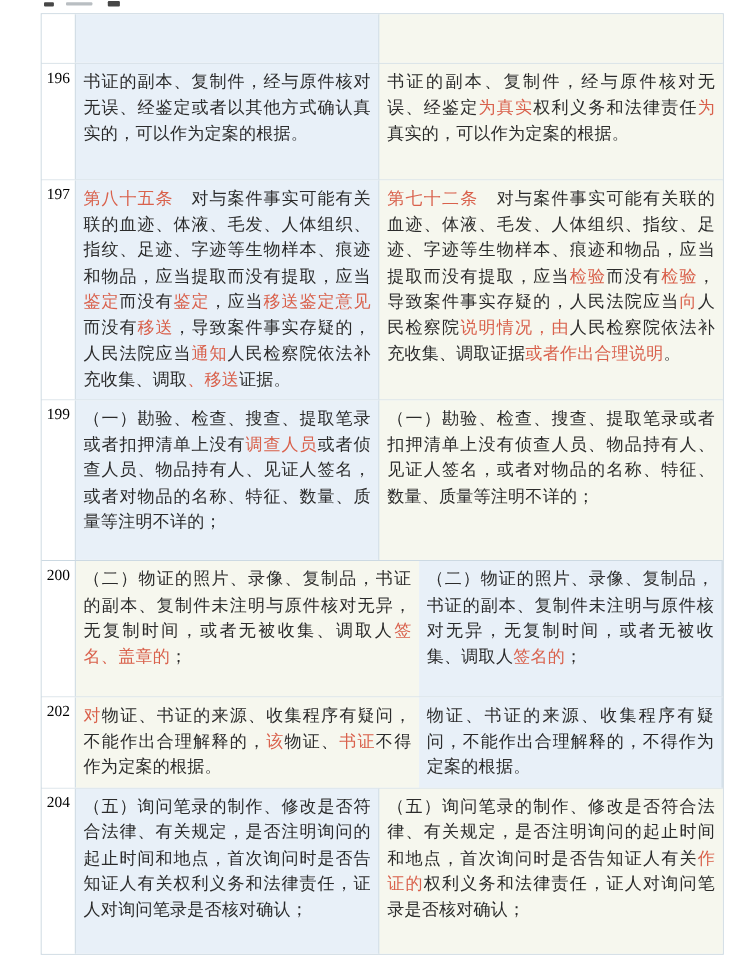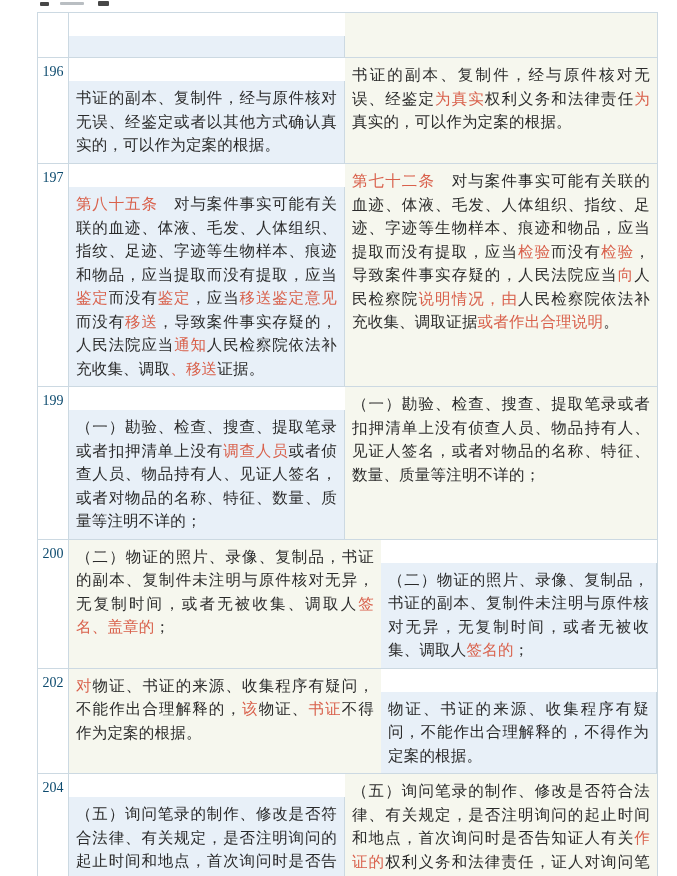--- a/index.html
+++ b/index.html
@@ -19,29 +19,29 @@
   .frag.faint{background:#b9bec2;}
   .cmp-table{
     position:absolute;left:37px;top:12px;width:621px;
     border:1px solid var(--border);box-sizing:border-box;background:#fff;
   }
   .t-row{display:flex;border-bottom:1px solid var(--border);}
   .t-row:last-child{border-bottom:none;}
   .cell{box-sizing:border-box;}
   .num-cell{
     flex:0 0 31px;width:31px;background:var(--number-cell-bg);
-    font-size:14px;color:#0c4a6e;text-align:center;padding-top:6px;
+    font-size:14px;color:#000000;text-align:center;padding-top:6px;
     border-right:1px solid var(--border);
   }
   .text-cell{
     font-size:15.5px;line-height:23.5px;color:var(--black-text);
     padding:5px 7px 6px 7px;text-align:justify;text-align-last:left;
     letter-spacing:0.2px;
   }
-  .left-cell{flex:0 0 276px;width:276px;background:var(--left-cell-bg);border-right:1px solid var(--border);margin-top:23px;}
+  .left-cell{flex:0 0 276px;width:276px;background:var(--left-cell-bg);border-right:1px solid var(--border);}
   .right-cell{flex:1;background:var(--right-cell-bg);}
   .seg{color:var(--black-text);}
   .seg.red{color:var(--red-text);}
 </style>
 </head>
 <body>
 
 <div>
 
   <div class="frag" style="left:40px;top:2px;width:9px;height:4px;"></div>

